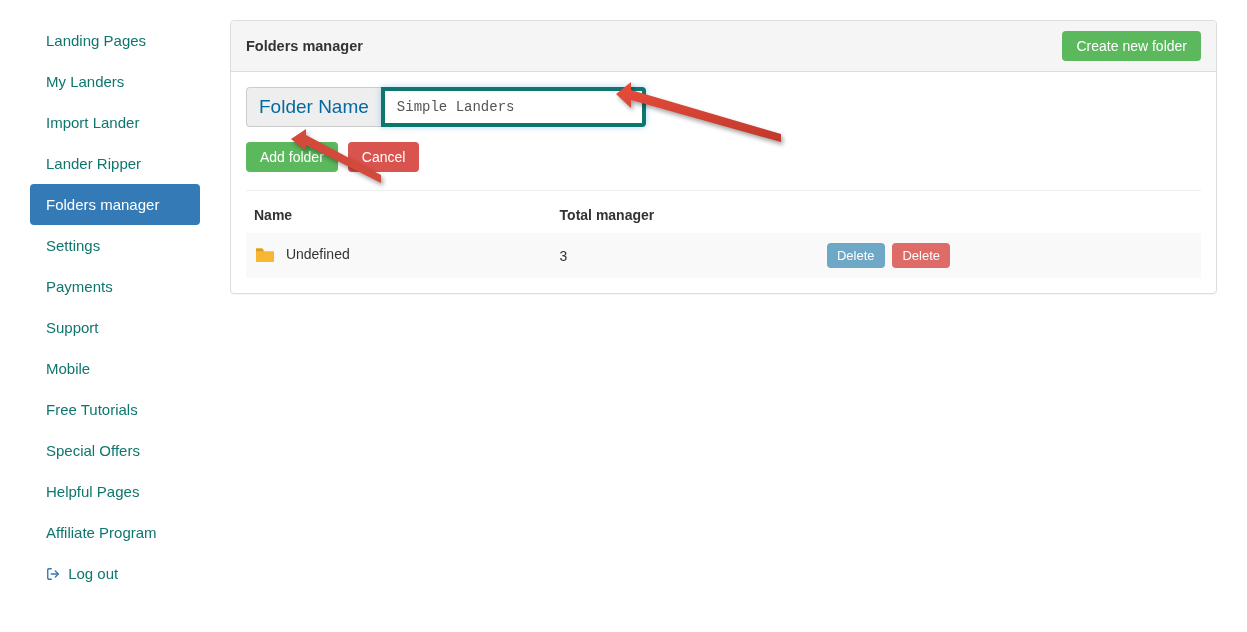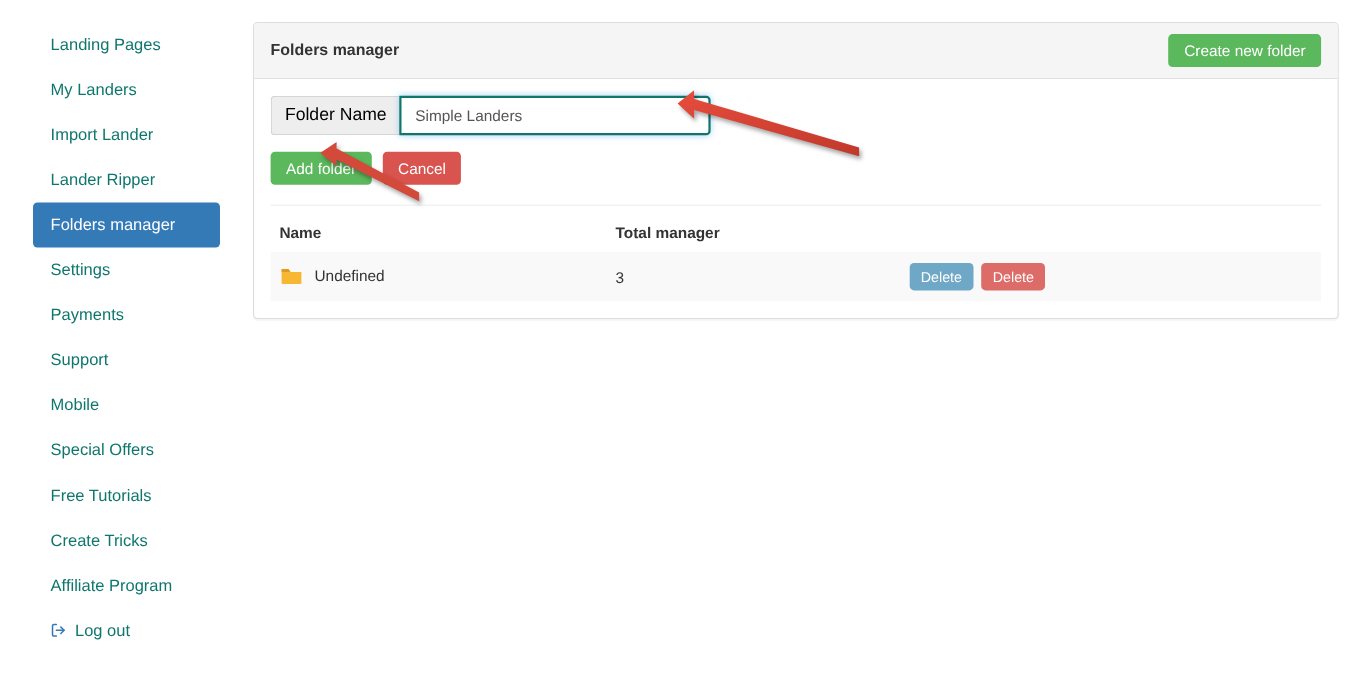--- a/index.html
+++ b/index.html
@@ -81,32 +81,33 @@
     display: flex;
     width: 400px;
     margin-bottom: 15px;
   }
   .input-addon {
     background: #eee;
     border: 1px solid #ccc;
     border-right: none;
     padding: 8px 12px;
     border-radius: 4px 0 0 4px;
-    color: #000000;
-    font-size: 16px;
+    color: #0369a1;
+    font-size: 19px;
   }
   .input-text {
     flex: 1;
-    border: 2px solid #0f766e;
+    border: 4px solid #0f766e;
     border-radius: 0 4px 4px 0;
     padding: 7px 12px;
     font-size: 14px;
     outline: none;
     box-shadow: 0 0 6px rgba(102,175,233,0.5);
     color: #555;
+    font-family: Liberation Mono, monospace;
   }
   .action-row {
     display: flex;
     gap: 10px;
   }
   hr.divider {
     border: none;
     border-top: 1px solid #eee;
     margin: 18px 0 6px;
   }
@@ -153,23 +154,23 @@
   <nav class="sidebar">
     <a class="sidebar-item"><span>Landing Pages</span></a>
     <a class="sidebar-item"><span>My Landers</span></a>
     <a class="sidebar-item"><span>Import Lander</span></a>
     <a class="sidebar-item"><span>Lander Ripper</span></a>
     <a class="sidebar-item active"><span>Folders manager</span></a>
     <a class="sidebar-item"><span>Settings</span></a>
     <a class="sidebar-item"><span>Payments</span></a>
     <a class="sidebar-item"><span>Support</span></a>
     <a class="sidebar-item"><span>Mobile</span></a>
+    <a class="sidebar-item"><span>Free Tutorials</span></a>
     <a class="sidebar-item"><span>Special Offers</span></a>
-    <a class="sidebar-item"><span>Free Tutorials</span></a>
-    <a class="sidebar-item"><span>Create Tricks</span></a>
+    <a class="sidebar-item"><span>Helpful Pages</span></a>
     <a class="sidebar-item"><span>Affiliate Program</span></a>
     <a class="sidebar-item">
       <span class="icon logout-icon">
         <svg width="14" height="14" viewBox="0 0 24 24" fill="none" stroke="#337ab7" stroke-width="2.4" stroke-linecap="round" stroke-linejoin="round">
           <path d="M9 21H5a2 2 0 0 1-2-2V5a2 2 0 0 1 2-2h4"></path>
           <polyline points="16 17 21 12 16 7"></polyline>
           <line x1="21" y1="12" x2="9" y2="12"></line>
         </svg>
       </span>
       <span>Log out</span>

